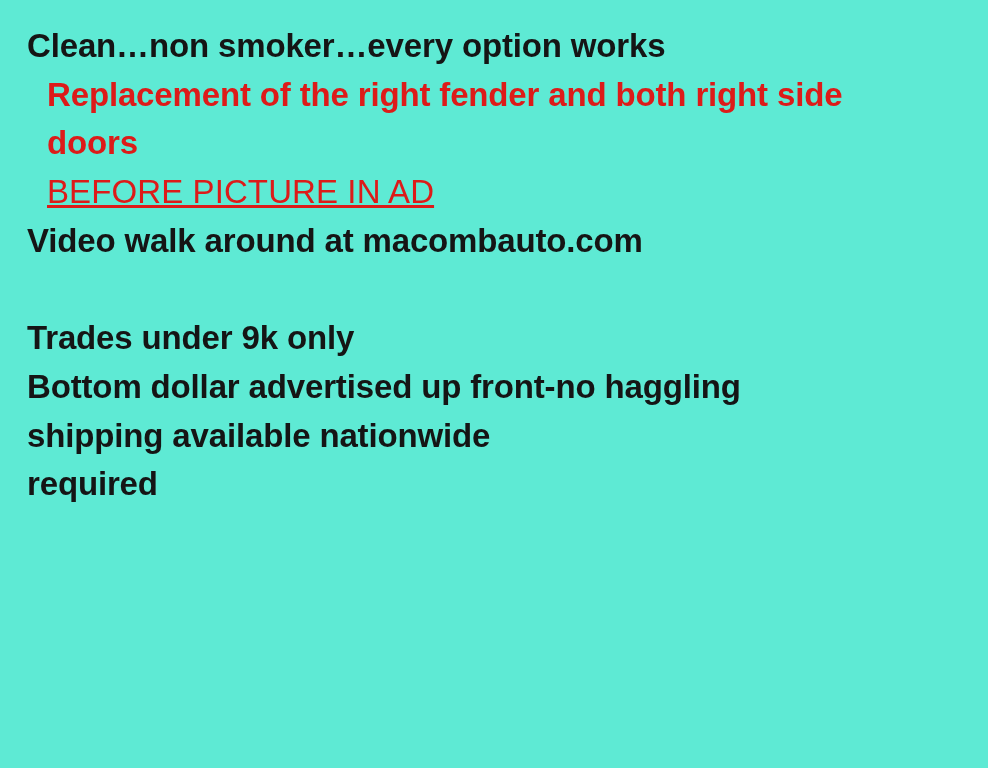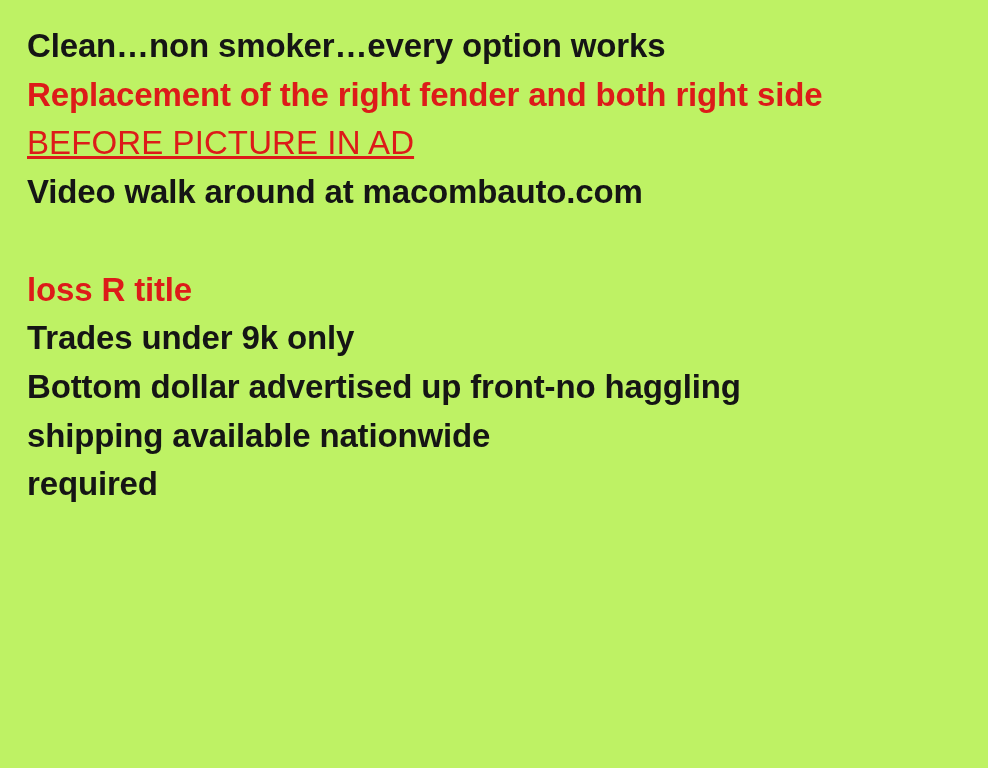--- a/index.html
+++ b/index.html
@@ -6,21 +6,21 @@
   html, body {
     margin: 0;
     padding: 0;
     background: #ffffff;
   }
 
   #page {
     position: relative;
     width: 988px;
     height: 768px;
-    background: #bef264;
+    background: #5eead4;
     overflow: hidden;
     font-family: "Liberation Sans", "DejaVu Sans", sans-serif;
     -webkit-font-smoothing: antialiased;
   }
 
   #ad-body {
     position: absolute;
     left: 27px;
     top: 22px;
     width: 930px;
@@ -30,20 +30,21 @@
     font-size: 33px;
     line-height: 48.7px;
     font-weight: bold;
     color: #151515;
     letter-spacing: -0.15px;
     white-space: pre;
   }
 
   .ad-line.red {
     color: #dd1b19;
+    margin-left: 20px;
   }
 
   .ad-line.regular {
     font-weight: normal;
     letter-spacing: 0.1px;
     text-decoration: underline;
   }
 
   
   .ad-line.spacer {
@@ -53,22 +54,22 @@
     content: "\00a0";
   }
 </style>
 </head>
 <body>
 
 <div id="page">
   <div id="ad-body">
       <div class="ad-line">Clean…non smoker…every option works</div>
       <div class="ad-line red">Replacement of the right fender and both right side</div>
+      <div class="ad-line red">doors</div>
       <div class="ad-line red regular">BEFORE PICTURE IN AD</div>
       <div class="ad-line">Video walk around at macombauto.com</div>
       <div class="ad-line spacer"></div>
-      <div class="ad-line red">loss R title</div>
       <div class="ad-line">Trades under 9k only</div>
       <div class="ad-line">Bottom dollar advertised up front-no haggling</div>
       <div class="ad-line">shipping available nationwide</div>
       <div class="ad-line">required</div>
     </div>
 </div>
 
 </body></html>

